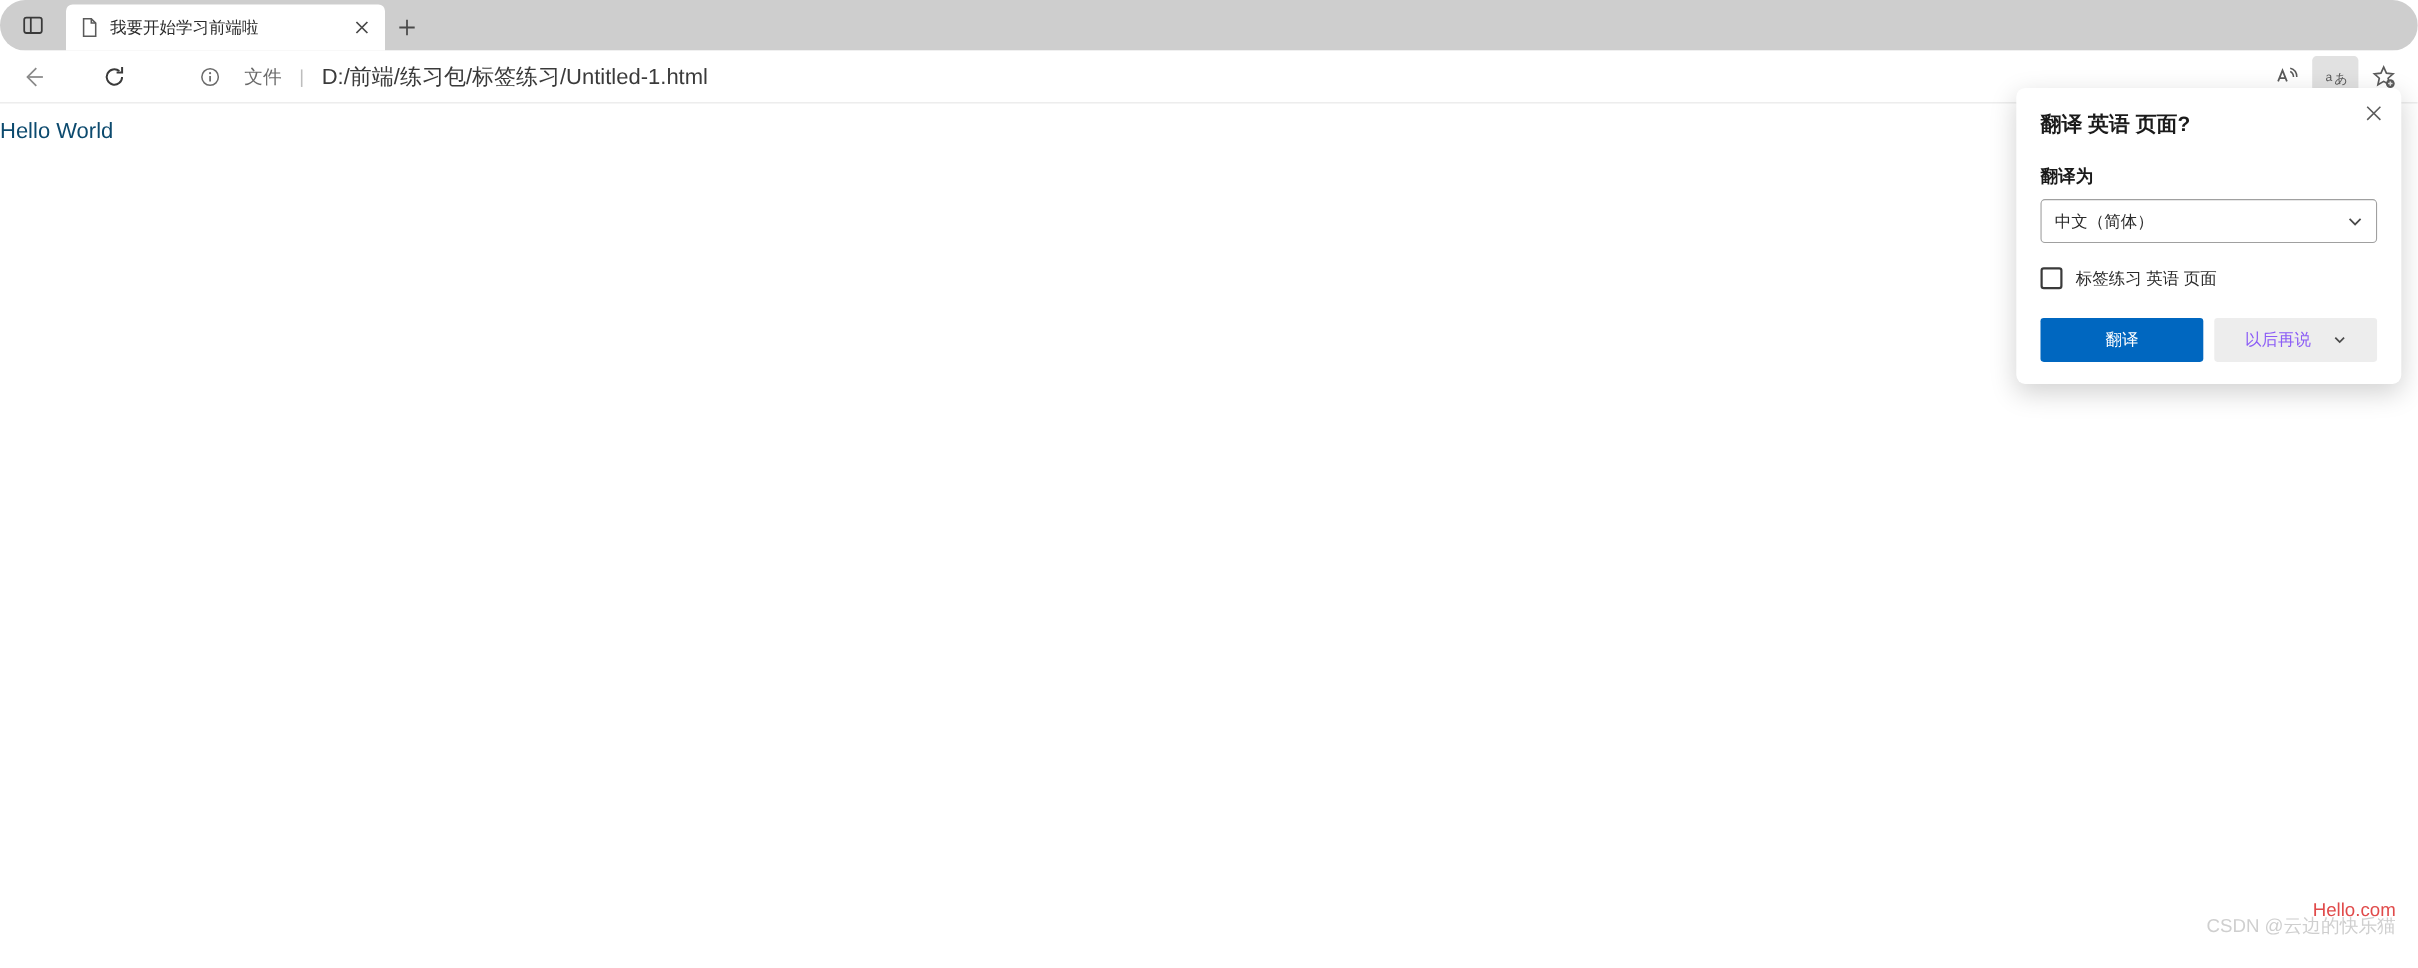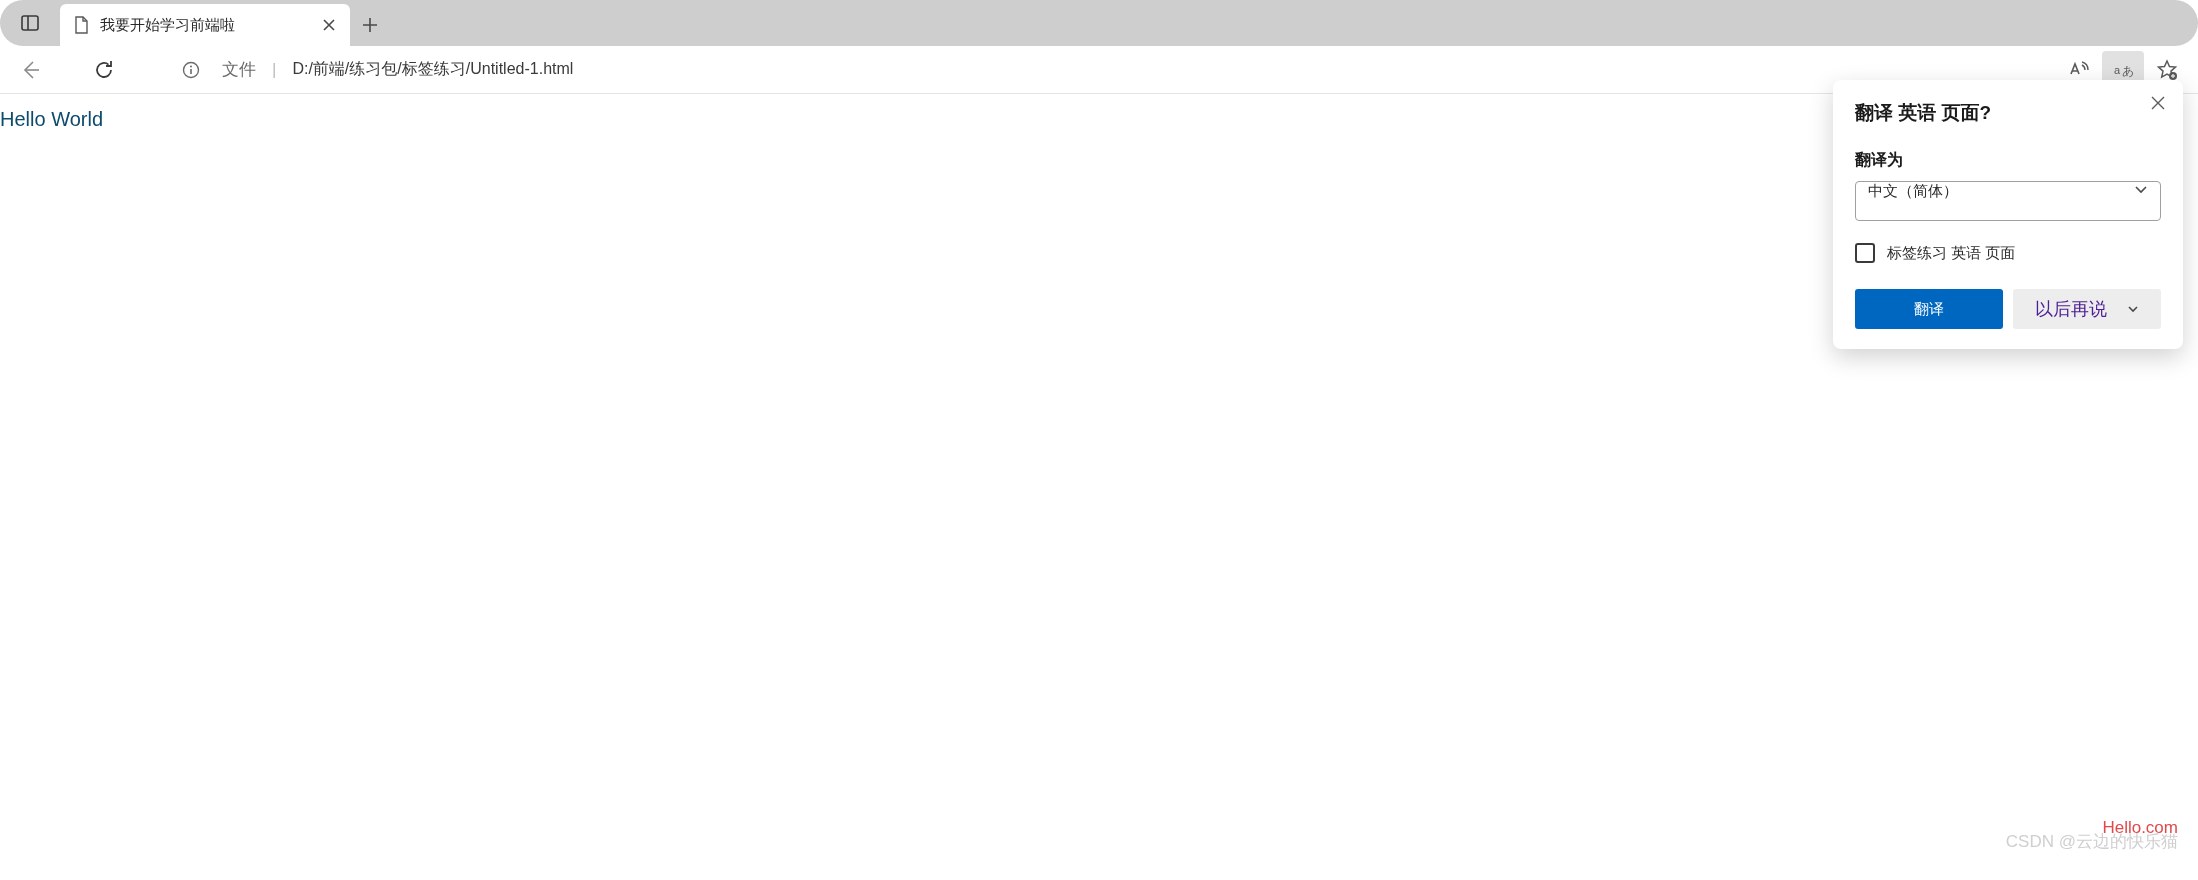--- a/index.html
+++ b/index.html
@@ -14,44 +14,44 @@
     .new-tab { width: 40px; height: 42px; display: flex; align-items: center; justify-content: center; color: #4a4a4a; }
 
     
     .toolbar { height: 48px; background: #fff; display: flex; align-items: center; padding: 0 10px; border-bottom: 1px solid #e5e5e5; gap: 6px; }
     .nav-btn { width: 40px; height: 40px; display: flex; align-items: center; justify-content: center; color: #8a8a8a; border-radius: 4px; }
     .nav-btn.enabled { color: #3a3a3a; }
     .address-bar { flex: 1; height: 36px; display: flex; align-items: center; padding: 0 12px; gap: 10px; margin: 0 30px 0 40px; }
     .addr-info-icon { color: #6b6b6b; display: flex; align-items: center; }
     .addr-scheme { color: #6b6b6b; font-size: 17px; margin-left: 12px; }
     .addr-sep { color: #bdbdbd; font-size: 17px; margin: 0 6px; }
-    .addr-path { color: #3a3a3a; font-size: 16px; }
+    .addr-path { color: #3a3a3a; font-size: 20px; }
     .toolbar-right { display: flex; align-items: center; gap: 2px; }
     .tool-btn { width: 42px; height: 38px; display: flex; align-items: center; justify-content: center; color: #5a5a5a; border-radius: 4px; }
     .tool-btn.active { background: #e1e1e1; }
 
     
     .page-content { padding: 14px 0; font-size: 20px; color: #0c4a6e; }
 
     
     .translate-popup {
       position: absolute; top: 80px; right: 15px; width: 350px;
       background: #fff; border-radius: 8px; box-shadow: 0 8px 24px rgba(0,0,0,0.18);
       padding: 20px 22px;
     }
     .popup-close { position: absolute; top: 10px; right: 12px; width: 26px; height: 26px; display: flex; align-items: center; justify-content: center; color: #5a5a5a; }
     .popup-title { font-size: 19px; font-weight: 600; color: #1a1a1a; margin-bottom: 24px; }
     .popup-label { font-size: 16px; font-weight: 600; color: #1a1a1a; margin-bottom: 10px; }
-    .lang-select { width: 100%; height: 40px; border: 1px solid #a0a0a0; border-radius: 4px; display: flex; justify-content: space-between; padding: 0 12px; font-size: 15px; color: #2a2a2a; margin-bottom: 22px; }
+    .lang-select { width: 100%; height: 40px; border: 1px solid #a0a0a0; border-radius: 4px; display: flex; align-items: center; justify-content: space-between; padding: 0 12px; font-size: 15px; color: #2a2a2a; margin-bottom: 22px; }
     .checkbox-row { display: flex; align-items: center; gap: 12px; margin-bottom: 26px; }
     .checkbox { width: 20px; height: 20px; border: 2px solid #3a3a3a; border-radius: 3px; flex-shrink: 0; }
     .checkbox-label { font-size: 15px; color: #2a2a2a; }
     .popup-buttons { display: flex; gap: 10px; }
     .btn-primary { flex: 1; height: 40px; background: #0067c0; color: #fff; font-size: 15px; display: flex; align-items: center; justify-content: center; border-radius: 3px; }
-    .btn-secondary { flex: 1; height: 40px; background: #ededed; color: #4c1d95; font-size: 18px; display: flex; align-items: center; justify-content: center; border-radius: 3px; gap: 20px; }
+    .btn-secondary { flex: 1; height: 40px; background: #ededed; color: #8b5cf6; font-size: 15px; display: flex; align-items: center; justify-content: center; border-radius: 3px; gap: 20px; }
 
     
     .wm1 { position: absolute; right: 20px; bottom: 42px; color: #e04a4a; font-size: 17px; }
     .wm2 { position: absolute; right: 20px; bottom: 27px; color: #cfcfcf; font-size: 17px; }
 
     svg { display: block; }
   </style>
 </head>
 <body>
 

